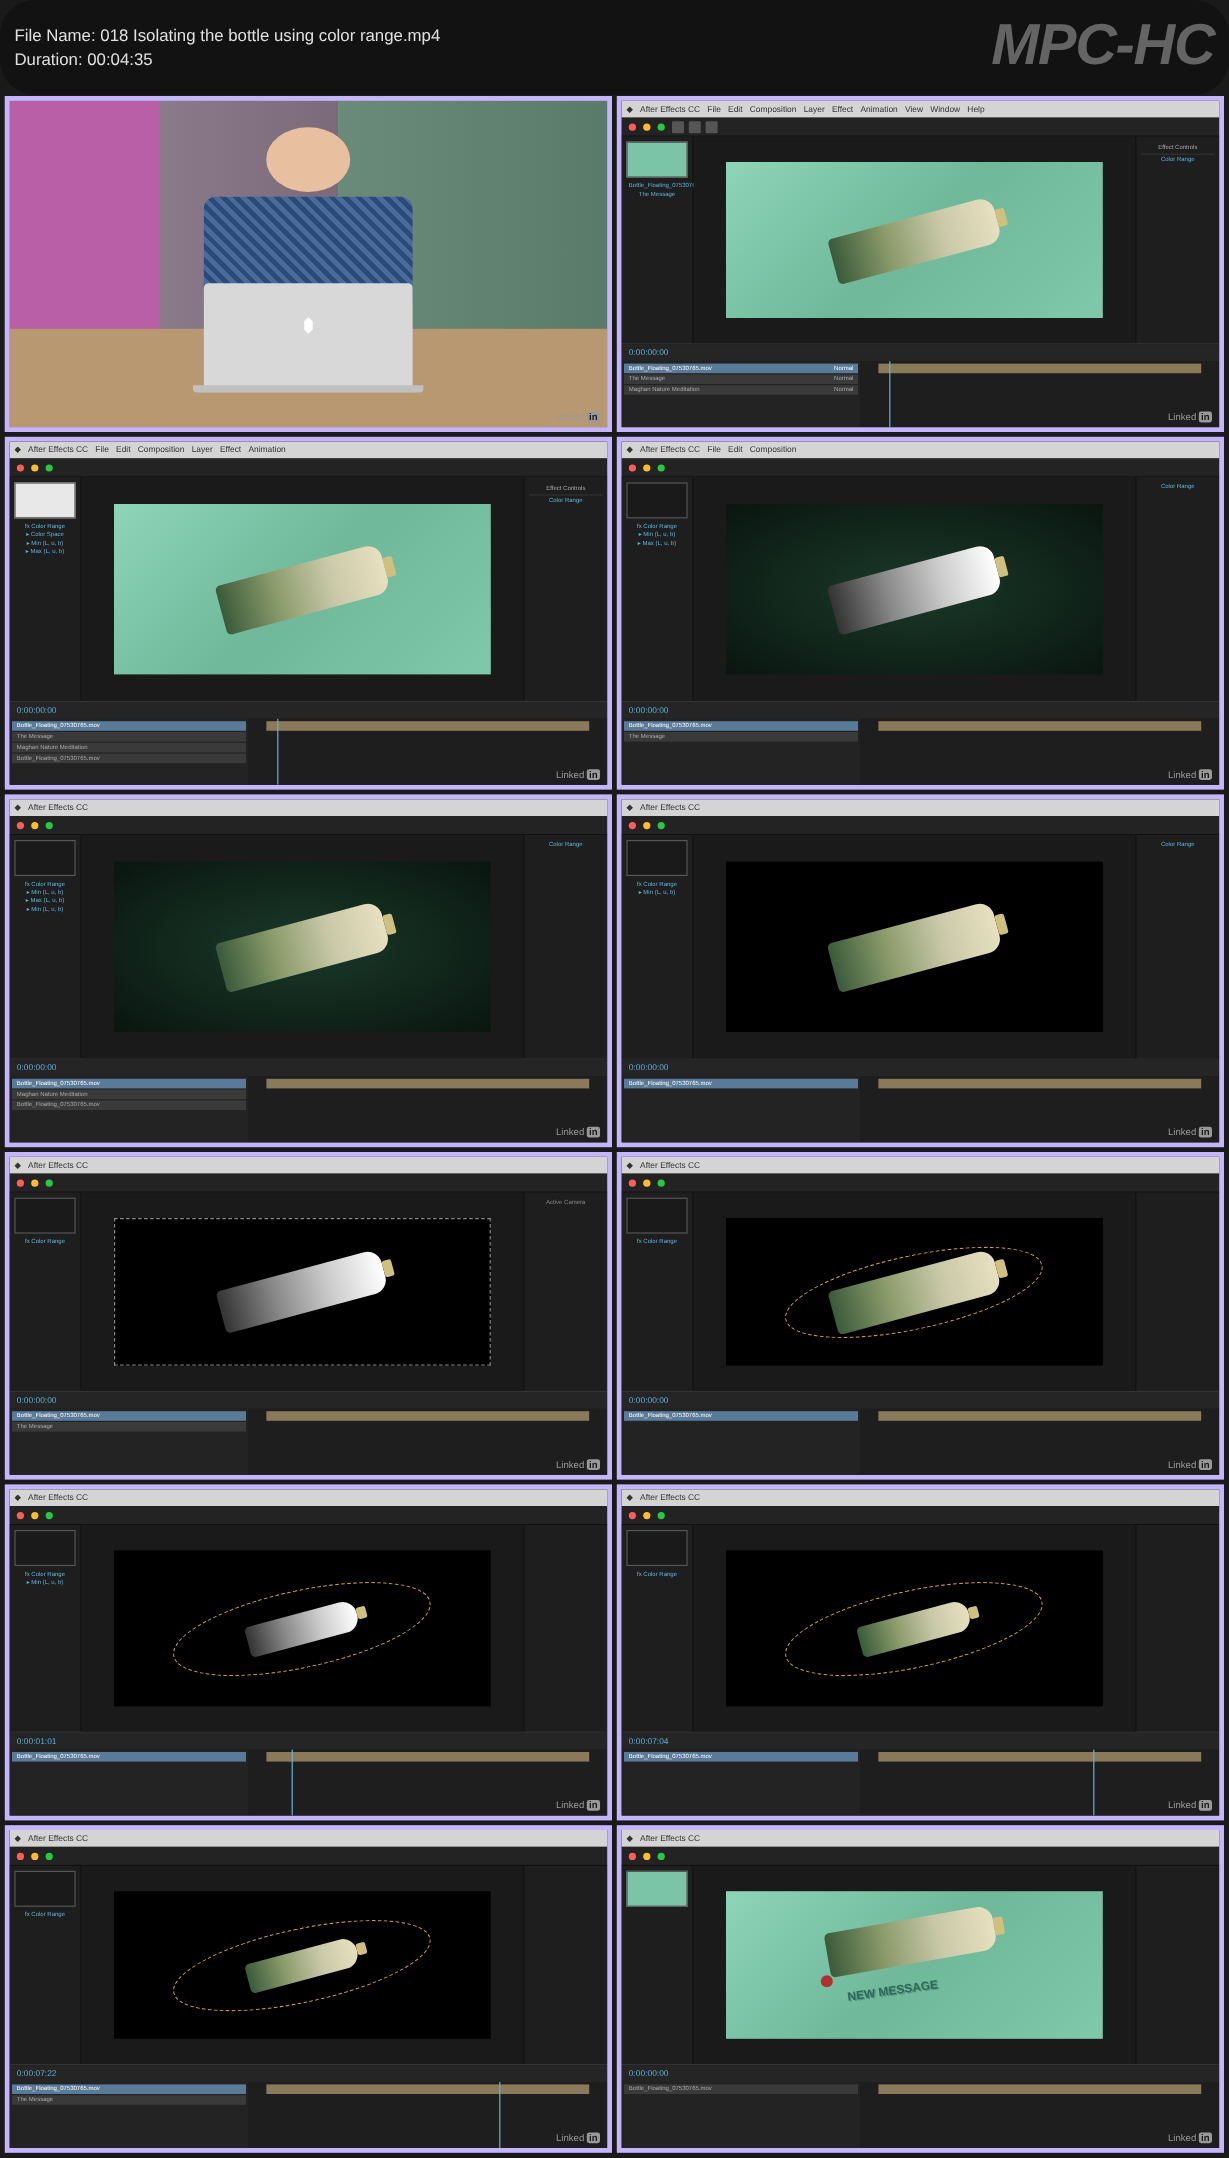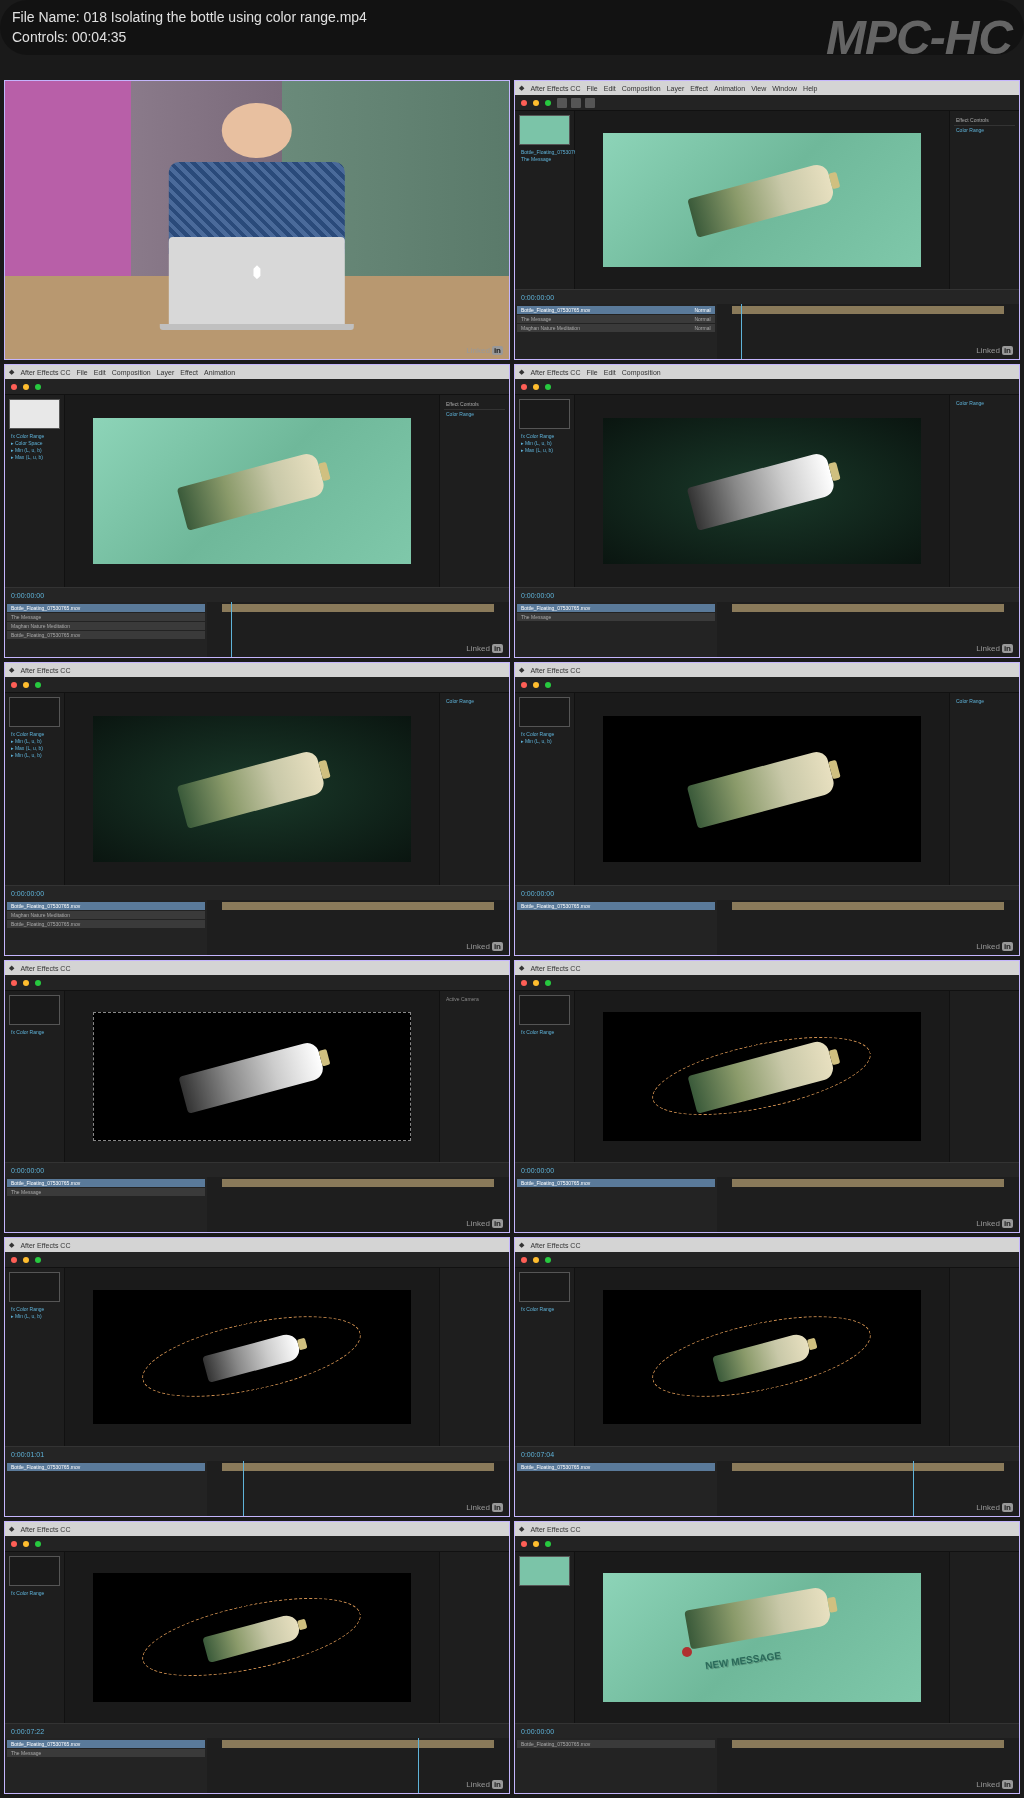--- a/index.html
+++ b/index.html
@@ -1,21 +1,21 @@
 <!DOCTYPE html>
 <html><head>
 <meta charset="utf-8">
 <style>
 * { margin: 0; padding: 0; box-sizing: border-box; }
 body { width: 1024px; height: 1798px; background: #1a1a1a; font-family: Arial, sans-serif; overflow: hidden; }
-.header { position: absolute; top: 0; left: 0; right: 0; padding: 8px 12px; background: rgba(0,0,0,0.3); z-index: 10; border-radius: 29px; }
+.header { position: absolute; top: 0; left: 0; right: 0; padding: 20px 12px; background: rgba(0,0,0,0.3); z-index: 10; border-radius: 29px; }
 .meta-line { color: #e0e0e0; font-size: 14px; line-height: 1.4; }
 .watermark { position: absolute; top: 10px; right: 12px; color: rgba(255,255,255,0.35); font-size: 48px; font-weight: bold; font-style: italic; letter-spacing: -1px; z-index: 10; }
 .grid { display: grid; grid-template-columns: 1fr 1fr; gap: 4px; padding: 4px; padding-top: 80px; height: 100%; }
-.tile { background: #2b2b2b; border: 1px solid #c4b5fd; position: relative; overflow: hidden; display: flex; flex-direction: column; }
+.tile { background: #2b2b2b; border: 4px solid #c4b5fd; position: relative; overflow: hidden; display: flex; flex-direction: column; text-align: center; }
 .ae-menubar { background: #d4d4d4; height: 14px; display: flex; align-items: center; padding: 0 4px; gap: 6px; }
 .ae-menubar span { font-size: 7px; color: #333; }
 .apple-icon { font-size: 8px; color: #333; }
 .dot { width: 6px; height: 6px; border-radius: 50%; display: inline-block; margin-right: 2px; }
 .dot.r { background: #ff5f56; } .dot.y { background: #ffbd2e; } .dot.g { background: #27c93f; }
 .ae-toolbar { background: #232323; height: 16px; display: flex; align-items: center; padding: 0 6px; gap: 4px; border-bottom: 1px solid #111; }
 .tool-icon { width: 10px; height: 10px; background: #555; border-radius: 1px; }
 .ae-body { flex: 1; display: flex; background: #232323; }
 .ae-left { width: 60px; background: #1e1e1e; display: flex; flex-direction: column; gap: 2px; padding: 4px; border-right: 1px solid #111; }
 .ae-thumb { width: 100%; height: 30px; background: #7bc4a8; border: 1px solid #555; }
@@ -60,21 +60,21 @@
 .linkedin-badge::after { content: 'in'; background: #999; color: #1a1a1a; padding: 0 2px; border-radius: 2px; margin-left: 2px; font-weight: bold; }
 .highlight-ring { position: absolute; width: 60px; height: 14px; border: 2px solid #f0c040; border-radius: 50%; top: 22px; left: 90px; }
 .msg-text { position: absolute; font-size: 10px; font-weight: bold; color: #2a6a5a; text-shadow: 1px 1px 0 rgba(0,0,0,0.2); }
 .red-dot { position: absolute; width: 10px; height: 10px; background: #b03030; border-radius: 50%; }
 </style>
 </head>
 <body>
 
 <div class="header">
   <div class="meta-line">File Name: 018 Isolating the bottle using color range.mp4</div>
-  <div class="meta-line">Controls: 00:04:35</div>
+  <div class="meta-line">Duration: 00:04:35</div>
 </div>
 
 <div class="watermark">MPC-HC</div>
 
 <div class="grid">
 
   <div class="tile presenter-tile">
     <div class="presenter-bg"></div>
     <div class="desk"></div>
     <div class="person">

